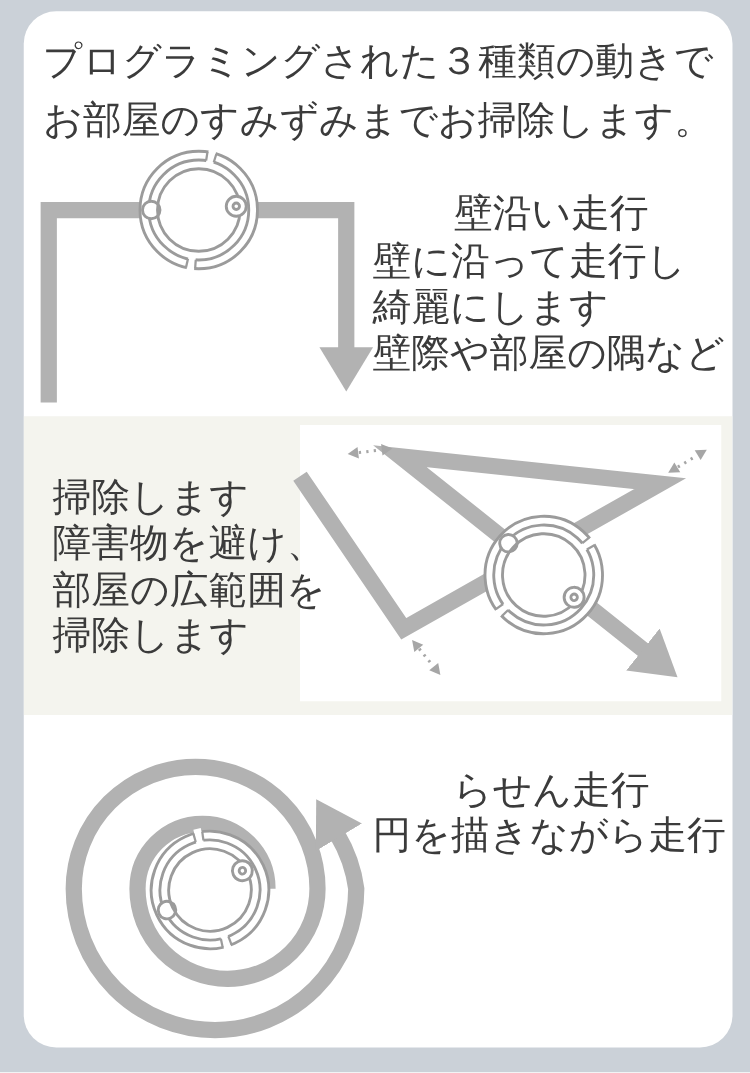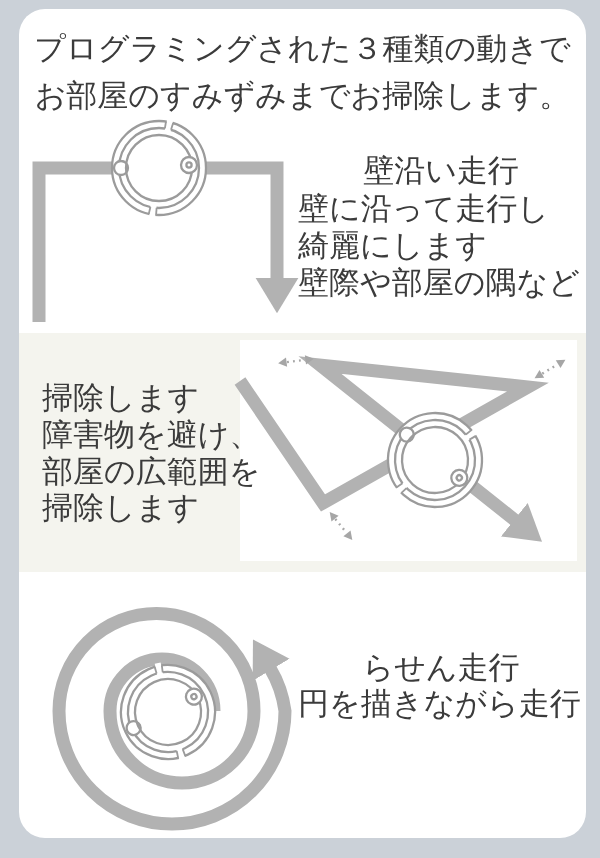--- a/index.html
+++ b/index.html
@@ -34,21 +34,21 @@
   }
   .textblock{position:absolute;font-size:31px;white-space:nowrap;}
   .textblock .title{text-align:center;}
   .s1{left:279px;top:142px;width:286px;}
   .s1 .title{line-height:39px;}
   .s1 .line{line-height:37px;}
   .s2{left:23px;top:369px;width:300px;text-align:left;}
   .s2 .title{text-align:left;line-height:39px;}
   .s2 .line{line-height:36.5px;}
   .s3{left:279px;top:604px;width:286px;}
-  .s3 .title{line-height:38px;margin-top:36px;}
+  .s3 .title{line-height:38px;}
   .s3 .line{line-height:34.5px;}
 
   .pathstroke{fill:none;stroke:var(--path-gray);stroke-width:13;stroke-linejoin:miter;}
   .rfill{fill:#ffffff;stroke:var(--robot-outline-gray);stroke-width:2.3;}
   .rline{fill:none;stroke:var(--robot-outline-gray);stroke-width:2.3;}
   .gapline{stroke:#ffffff;stroke-width:6;}
   .capline{stroke:var(--robot-outline-gray);stroke-width:1.8;}
   .dotline{stroke:var(--dotted-arrow-gray);stroke-width:2.4;stroke-dasharray:1.8 4.2;fill:none;}
   .dotfill{fill:var(--dotted-arrow-gray);}
   .panel{fill:#ffffff;}

